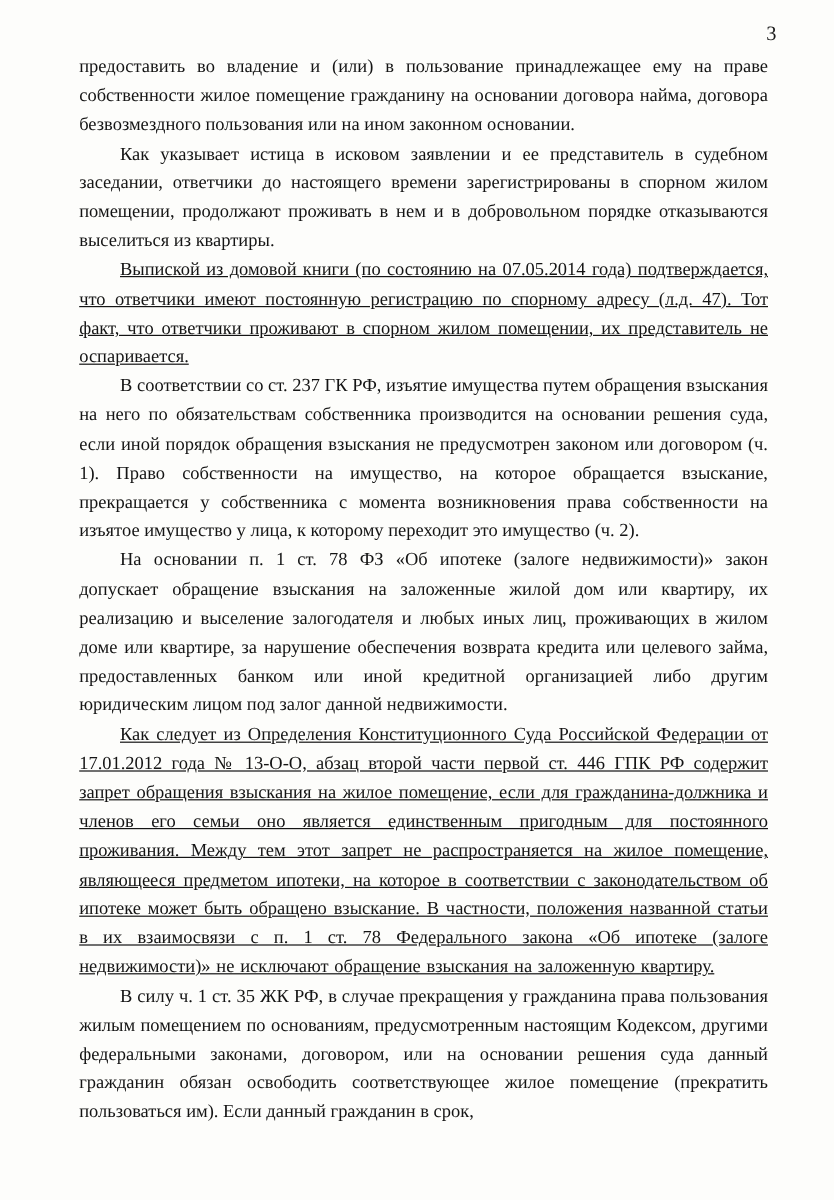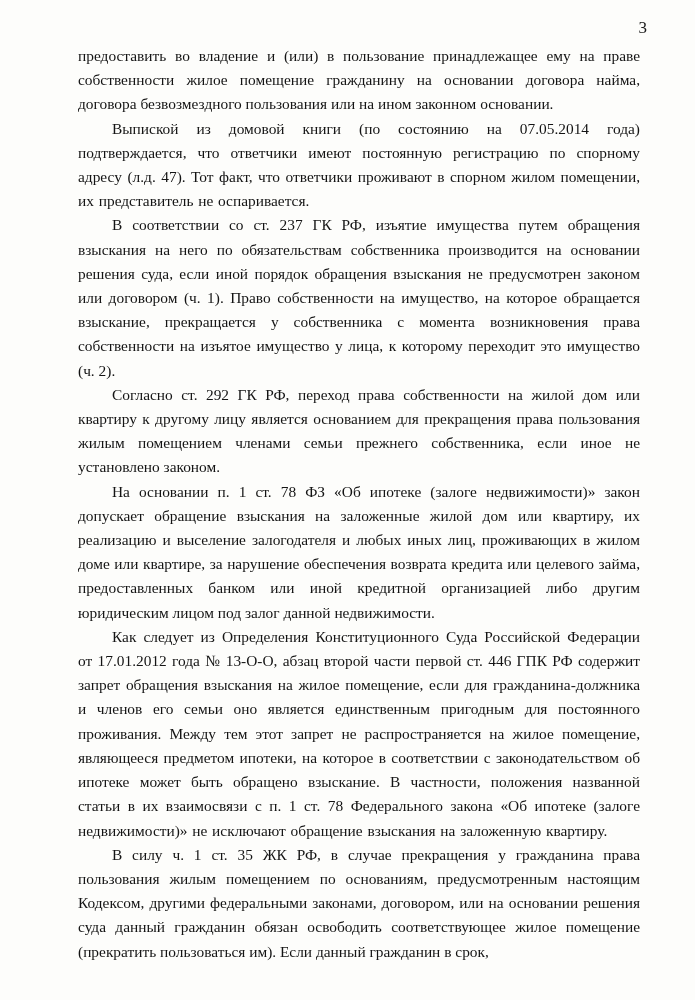--- a/index.html
+++ b/index.html
@@ -29,44 +29,45 @@
     top: 44px;
     left: 62px;
     width: 578px;
     font-size: 15.4px;
     line-height: 24.2px;
     text-align: justify;
     text-justify: inter-word;
     color: #141414;
   }
   .para {
-    margin: 0 0 0 16px;
+    margin: 0 0 0 4px;
     text-indent: 34px;
     text-align: justify;
   }
   .para.noindent {
     text-indent: 0;
   }
   .para.spread {
     word-spacing: 0.06em;
+    text-decoration: underline;
   }
   .para.spread2 {
     word-spacing: 0.18em;
   }
 </style>
 </head>
 <body>
 
 <div class="page">
 
   <div class="page-number">3</div>
 
   <div class="body-text">
     <p class="para noindent">предоставить во владение и (или) в пользование принадлежащее ему на праве собственности жилое помещение гражданину на основании договора найма, договора безвозмездного пользования или на ином законном основании.</p>
+    <p class="para">Как указывает истица в исковом заявлении и ее представитель в судебном заседании, ответчики до настоящего времени зарегистрированы в спорном жилом помещении, продолжают проживать в нем и в добровольном порядке отказываются выселиться из квартиры.</p>
     <p class="para spread">Выпиской из домовой книги (по состоянию на 07.05.2014 года) подтверждается, что ответчики имеют постоянную регистрацию по спорному адресу (л.д. 47). Тот факт, что ответчики проживают в спорном жилом помещении, их представитель не оспаривается.</p>
     <p class="para">В соответствии со ст. 237 ГК РФ, изъятие имущества путем обращения взыскания на него по обязательствам собственника производится на основании решения суда, если иной порядок обращения взыскания не предусмотрен законом или договором (ч. 1). Право собственности на имущество, на которое обращается взыскание, прекращается у собственника с момента возникновения права собственности на изъятое имущество у лица, к которому переходит это имущество (ч. 2).</p>
-    <p class="para">Согласно ст. 292 ГК РФ, переход права собственности на жилой дом или квартиру к другому лицу является основанием для прекращения права пользования жилым помещением членами семьи прежнего собственника, если иное не установлено законом.</p>
     <p class="para">На основании п. 1 ст. 78 ФЗ «Об ипотеке (залоге недвижимости)» закон допускает обращение взыскания на заложенные жилой дом или квартиру, их реализацию и выселение залогодателя и любых иных лиц, проживающих в жилом доме или квартире, за нарушение обеспечения возврата кредита или целевого займа, предоставленных банком или иной кредитной организацией либо другим юридическим лицом под залог данной недвижимости.</p>
     <p class="para spread">Как следует из Определения Конституционного Суда Российской Федерации от 17.01.2012 года № 13-О-О, абзац второй части первой ст. 446 ГПК РФ содержит запрет обращения взыскания на жилое помещение, если для гражданина-должника и членов его семьи оно является единственным пригодным для постоянного проживания. Между тем этот запрет не распространяется на жилое помещение, являющееся предметом ипотеки, на которое в соответствии с законодательством об ипотеке может быть обращено взыскание. В частности, положения названной статьи в их взаимосвязи с п. 1 ст. 78 Федерального закона «Об ипотеке (залоге недвижимости)» не исключают обращение взыскания на заложенную квартиру.</p>
     <p class="para">В силу ч. 1 ст. 35 ЖК РФ, в случае прекращения у гражданина права пользования жилым помещением по основаниям, предусмотренным настоящим Кодексом, другими федеральными законами, договором, или на основании решения суда данный гражданин обязан освободить соответствующее жилое помещение (прекратить пользоваться им). Если данный гражданин в срок,</p>
   </div>
 
 </div>
 
 </body></html>

